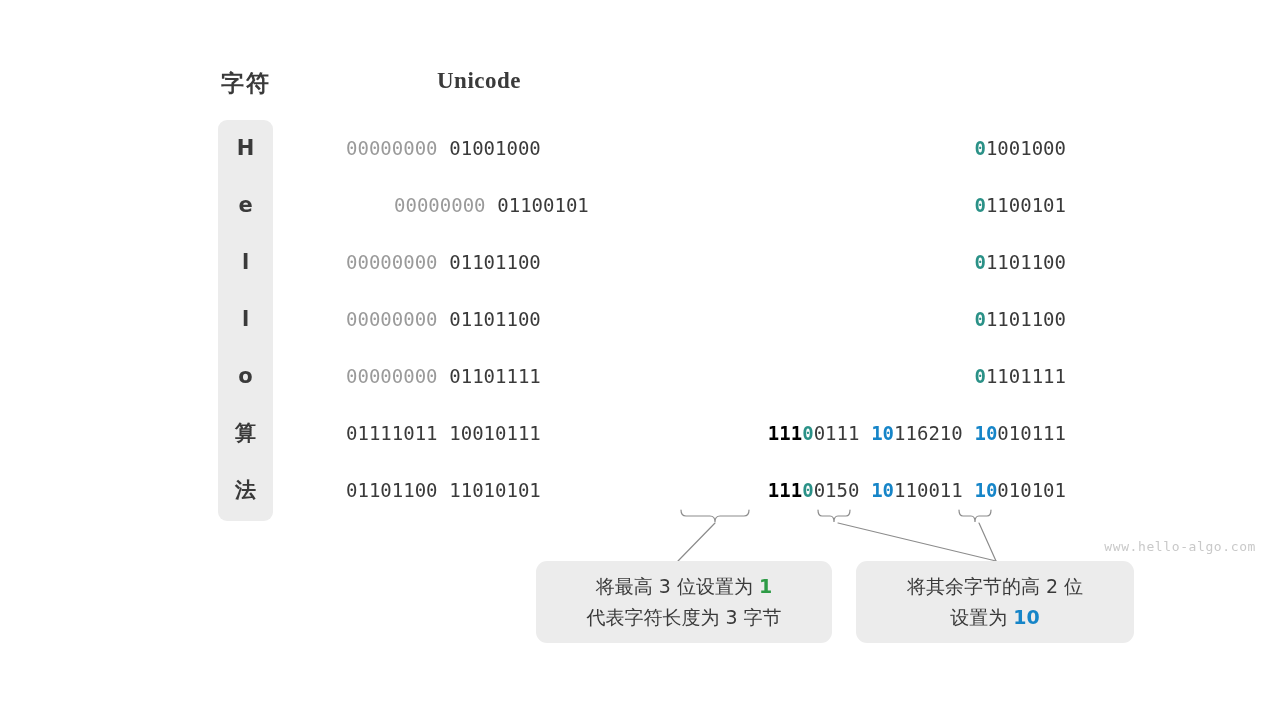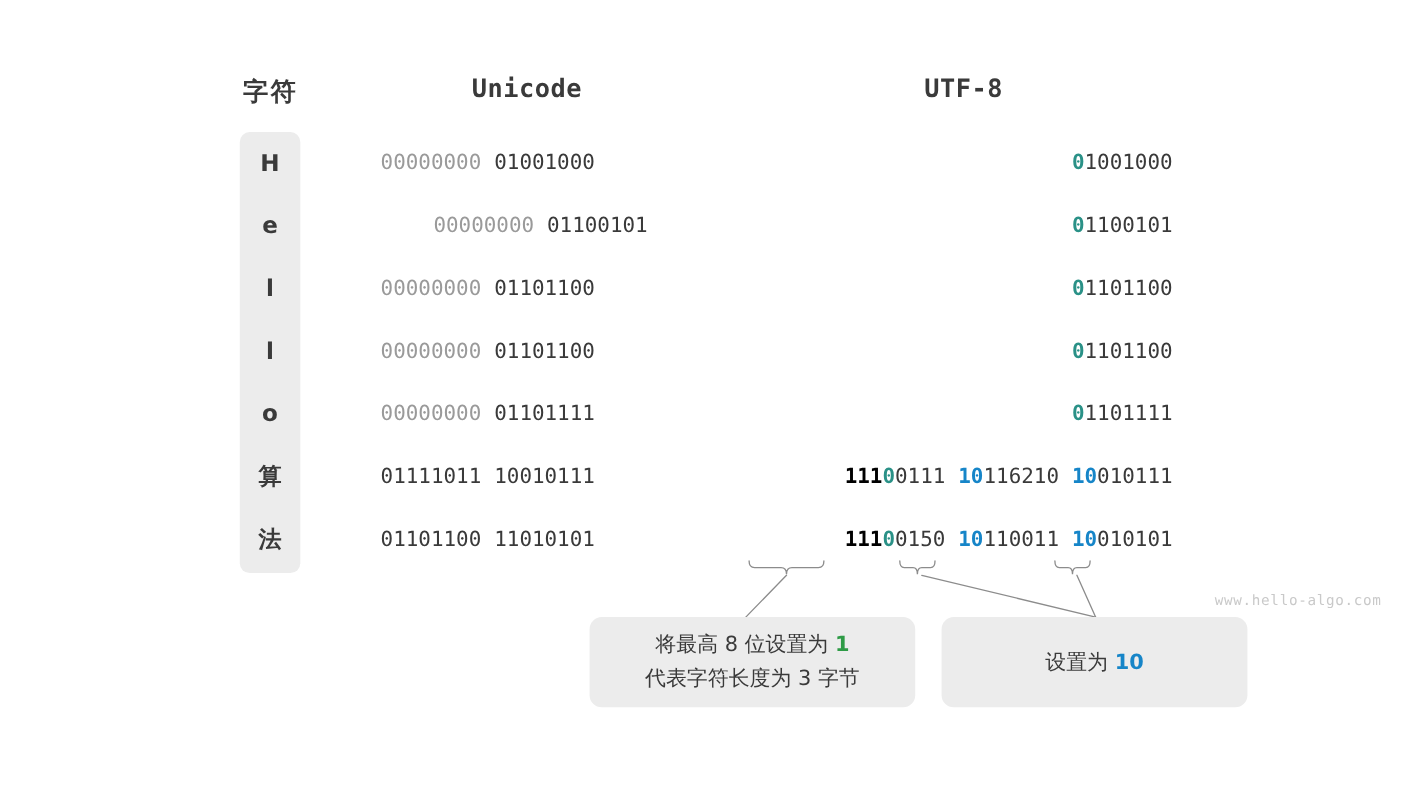--- a/index.html
+++ b/index.html
@@ -26,21 +26,21 @@
     position: absolute;
     font-family: "DejaVu Sans Mono", monospace;
     font-weight: bold;
     font-size: 23px;
     color: #3a3a3a;
     letter-spacing: 0.5px;
     white-space: nowrap;
   }
   #hdr-char  { left: 218px; top: 68px; width: 56px; text-align: center;
                font-family: "DejaVu Sans", sans-serif; letter-spacing: 2px; }
-  #hdr-unicode { left: 346px; top: 68px; width: 266px; text-align: center; }
+  #hdr-unicode { left: 346px; top: 68px; width: 266px; text-align: center; font-family: Liberation Serif, serif; }
   #hdr-utf8    { left: 780px; top: 68px; width: 192px; text-align: center; }
 
   
   #char-box {
     position: absolute;
     left: 218px;
     top: 120px;
     width: 55px;
     height: 401px;
     background: #ececec;
@@ -124,21 +124,20 @@
     letter-spacing: 0.6px;
   }
 </style>
 </head>
 <body>
 
 <div id="stage">
 
   <div class="col-header" id="hdr-char">字符</div>
   <div class="col-header" id="hdr-unicode">Unicode</div>
-  <div class="col-header" id="hdr-utf8">UTF-8</div>
 
   <div id="char-box"></div>
   <div id="char-cells">
       <div class="char-cell" style="top: 120px; left: 218px;">H</div>
       <div class="char-cell" style="top: 177px; left: 218px;">e</div>
       <div class="char-cell" style="top: 234px; left: 218px;">l</div>
       <div class="char-cell" style="top: 291px; left: 218px;">l</div>
       <div class="char-cell" style="top: 348px; left: 218px;">o</div>
       <div class="char-cell" style="top: 405px; left: 218px;">算</div>
       <div class="char-cell" style="top: 462px; left: 218px;">法</div>
@@ -176,26 +175,27 @@
       <path d="M715,523 L678,561"></path>
 
       <path d="M838,523 L996,561"></path>
 
       <path d="M979,523 L996,561"></path>
     </g>
   </svg>
 
   <div class="callout" id="callout-1">
     <div class="line l1">
-      <span>将最高  8  位设置为  </span><span class="hl-green">1</span>
+      <span>将最高  3  位设置为  </span><span class="hl-green">1</span>
     </div>
     <div class="line l2">代表字符长度为  3  字节</div>
   </div>
 
   <div class="callout" id="callout-2">
+    <div class="line l1">将其余字节的高  2  位</div>
     <div class="line l2">
       <span>设置为  </span><span class="hl-blue">10</span>
     </div>
   </div>
 
   <div id="watermark">www.hello-algo.com</div>
 
 </div>
 
 </body></html>

